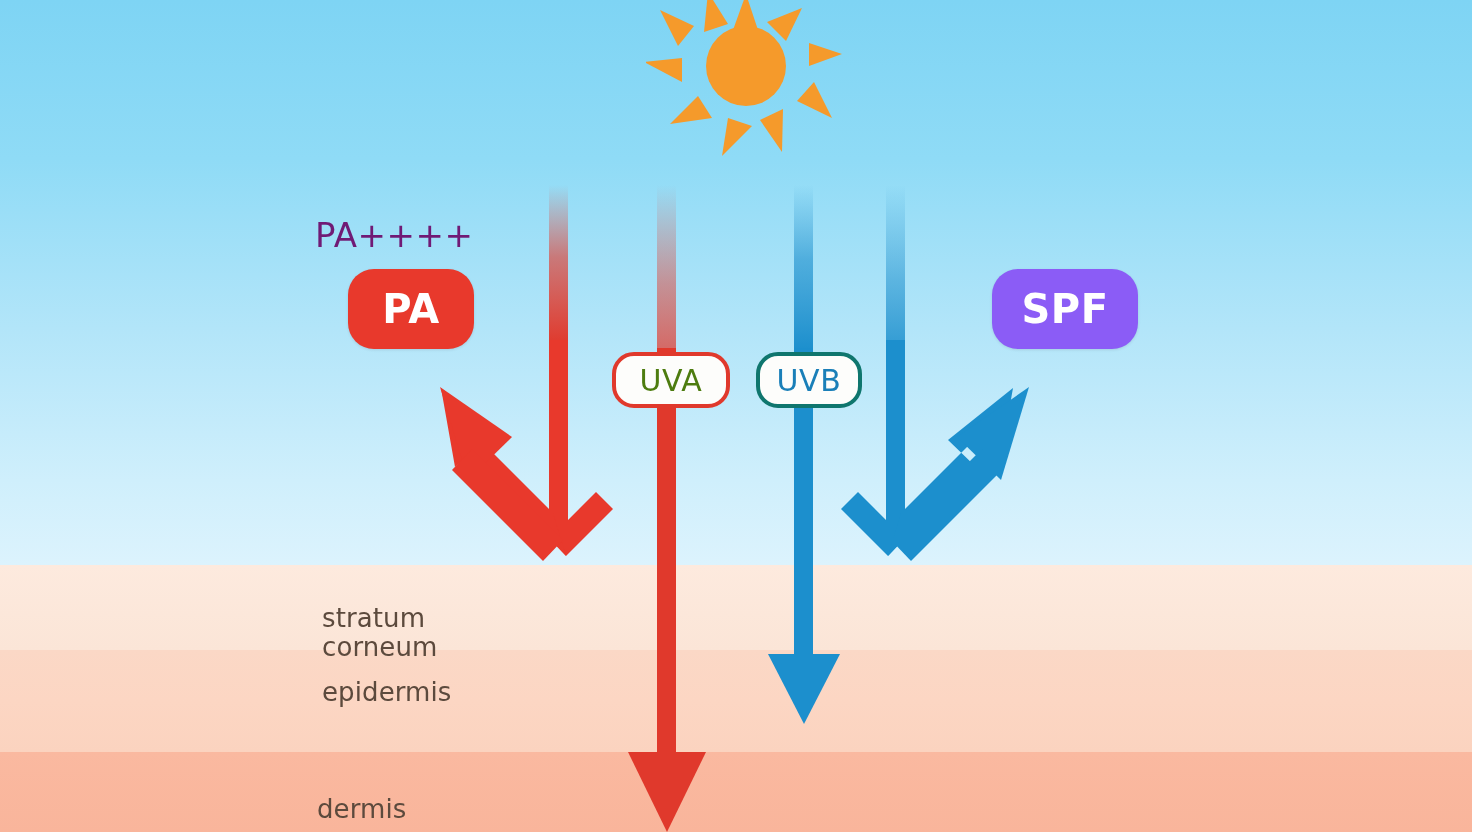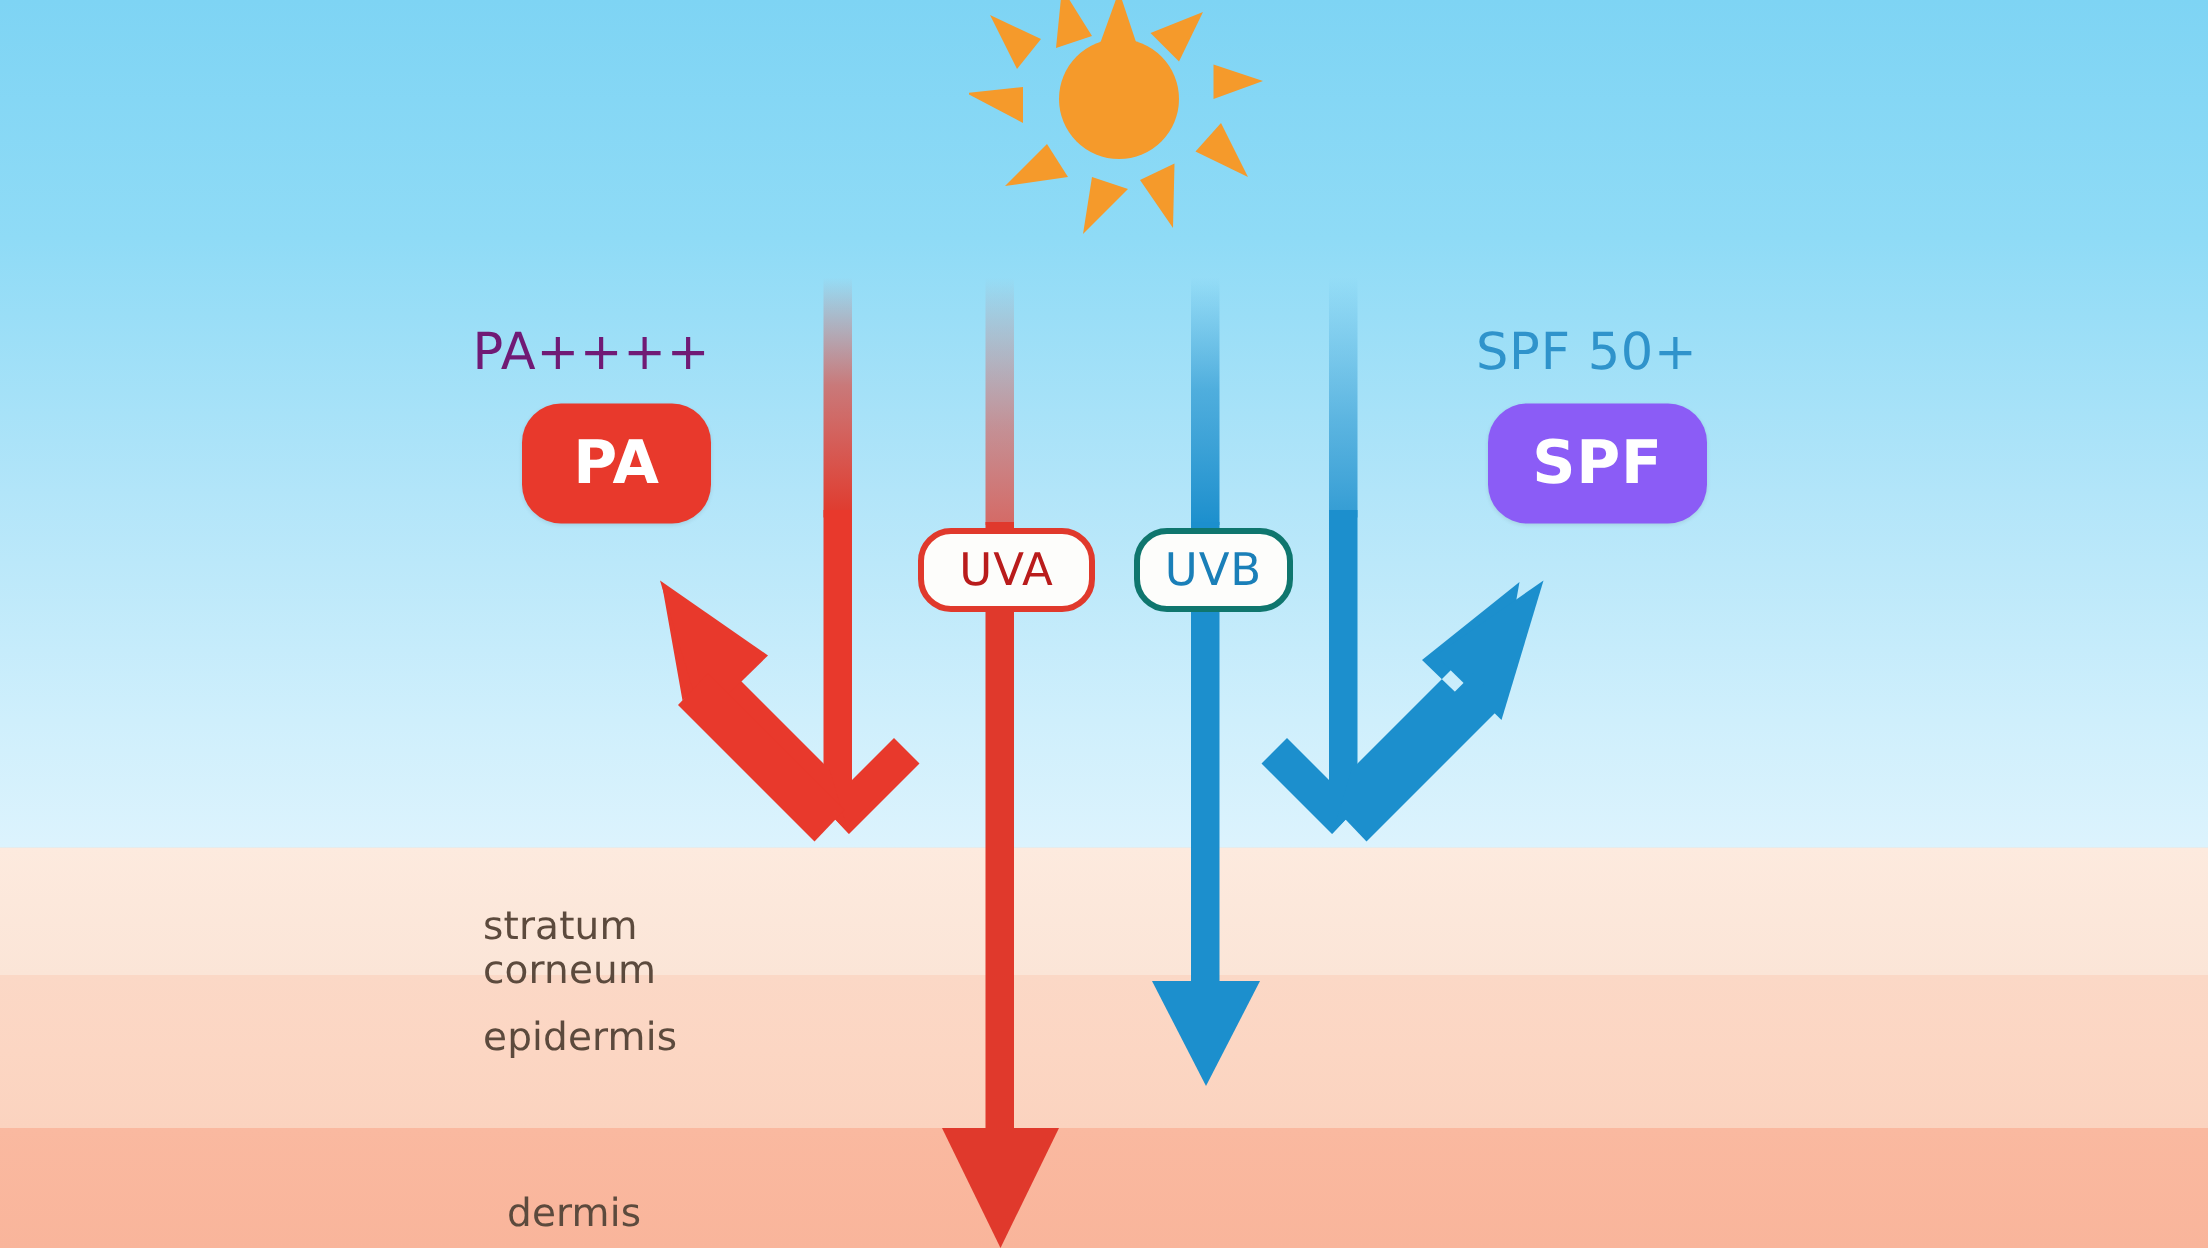--- a/index.html
+++ b/index.html
@@ -48,21 +48,21 @@
   .layer-label {
     position: absolute;
     color: #5c4a3d;
     font-size: 26px;
     line-height: 1.12;
     letter-spacing: 0.1px;
     white-space: pre-line;
   }
   #label-stratum  { left: 322px; top: 604px; }
   #label-epidermis{ left: 322px; top: 678px; }
-  #label-dermis   { left: 338px; top: 795px; }
+  #label-dermis   { left: 317px; top: 795px; }
 
   
   #sun { position: absolute; left: 646px; top: -4px; }
 
   
   #beams {
     position: absolute;
     left: 0; top: 0;
     width: 1472px;
     height: 832px;
@@ -99,21 +99,21 @@
     display: flex;
     align-items: center;
     justify-content: center;
     background: #fdfdfb;
     border-radius: 22px;
     font-size: 30px;
     letter-spacing: 0.6px;
   }
   #uva-pill {
     left: 612px; top: 352px; width: 110px; height: 48px;
-    border: 4px solid #e0392c; color: #b91c1c;
+    border: 4px solid #e0392c; color: #4d7c0f;
   }
   #uvb-pill {
     left: 756px; top: 352px; width: 98px; height: 48px;
     border: 4px solid #0f766e; color: #1a7fb8;
   }
 </style>
 </head>
 <body>
 
 <div id="stage">
@@ -198,19 +198,18 @@
       <path d="M905 340 L886 340 L886 520 L858 492 L841 509 L888 556 L905 538 Z" fill="#1c8fcd"></path>
       <path d="M888 556 L905 538 L976 467 L948 440 L1013 388 L999 467 L971 443 L901 513 Z" fill="#1c8fcd"></path>
       <polygon points="1029,387 957,437 1001,480" fill="#1c8fcd"></polygon>
       <path d="M891 540 L982 449 L1002 470 L911 561 Z" fill="#1c8fcd"></path>
     </g>
   </svg>
 
   <div class="rating-text" id="pa-rating">PA++++</div>
   <div class="badge" id="pa-badge">PA</div>
 
-  <div class="rating-text" id="spf-rating">SPF 50+</div>
   <div class="badge" id="spf-badge">SPF</div>
 
   <div class="uv-pill" id="uva-pill">UVA</div>
   <div class="uv-pill" id="uvb-pill">UVB</div>
 
 </div>
 
 </body></html>

